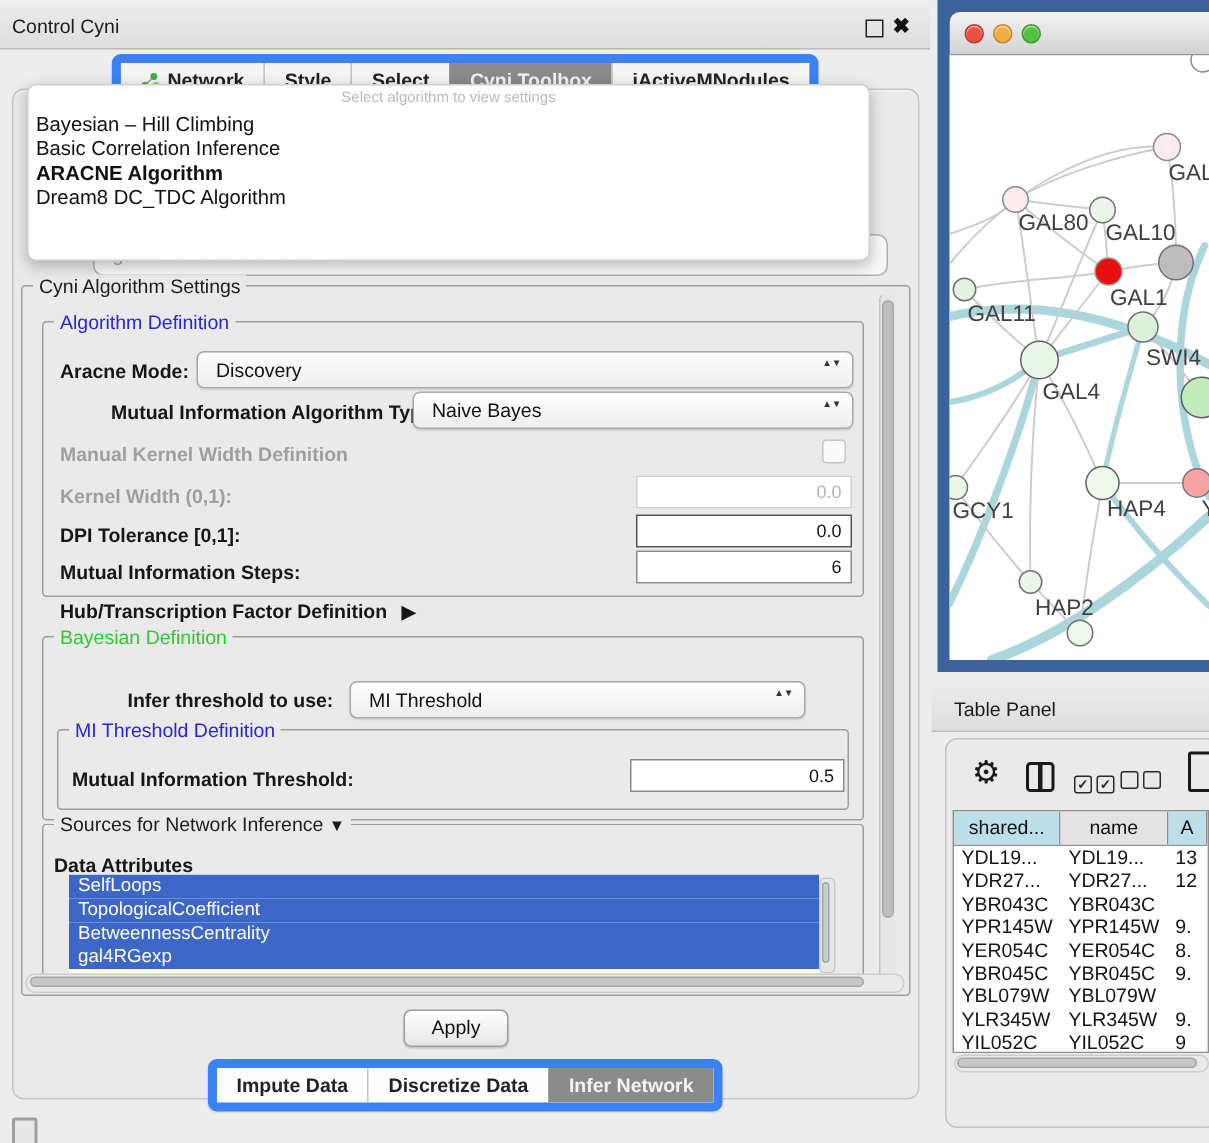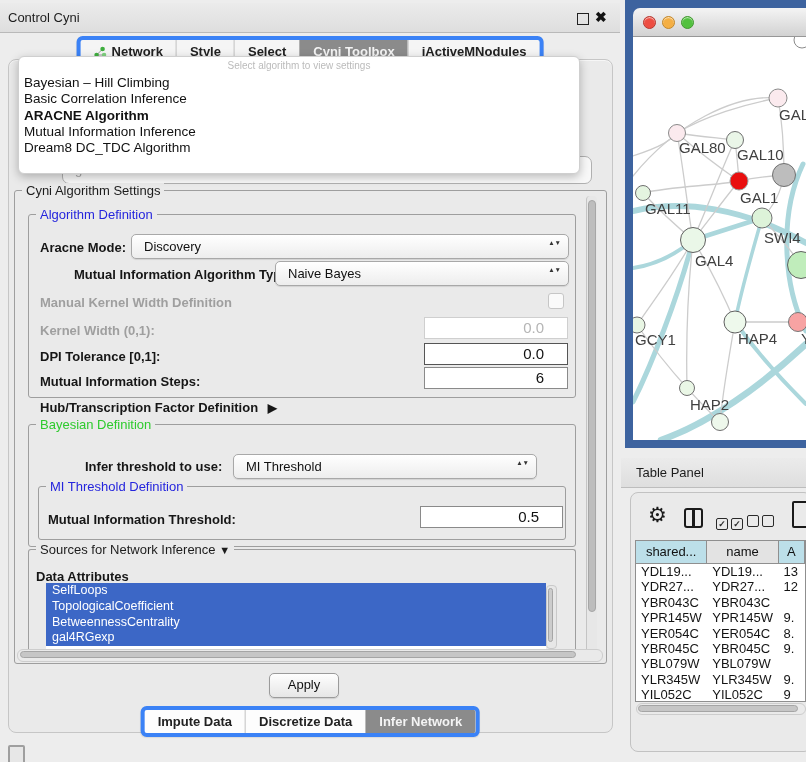--- a/index.html
+++ b/index.html
@@ -6,21 +6,21 @@
   body{font-family:"Liberation Sans", sans-serif; background:#ededed;}
   .page{position:relative;width:806px;height:762px;overflow:hidden;background:#ededed;}
   .abs{position:absolute;}
 
   
   .cp-titlebar{left:0;top:3px;width:620px;height:29px;background:linear-gradient(#ebebeb,#dedede);border-bottom:1px solid #b9b9b9;}
   .cp-title{left:8px;top:10px;font-size:13px;color:#1c1c1c;}
   .float-icon{left:577px;top:13px;width:10px;height:10px;border:1.5px solid #222;background:transparent;}
   .close-icon{left:595px;top:9px;font-size:14px;font-weight:bold;color:#111;}
 
-  .seg-tabs{display:flex;height:23px;border:4px solid #3b82f6;border-radius:6px;background:#f5f5f5;overflow:hidden;box-shadow:0 1px 1px rgba(0,0,0,.08);}
+  .seg-tabs{display:flex;height:23px;border:6px solid #3b82f6;border-radius:6px;background:#f5f5f5;overflow:hidden;box-shadow:0 1px 1px rgba(0,0,0,.08);}
   .seg{padding:0 13px;line-height:23px;font-size:13px;font-weight:bold;color:#222;border-left:1px solid #c2c2c2;display:flex;align-items:center;white-space:nowrap;}
   .seg:first-child{border-left:none;}
   .seg.sel{background:var(--tab-dark,#8b8b8b);color:#f4f4f4;border-left-color:#8b8b8b;}
   .cp-tabs{top:36px;left:310px;transform:translateX(-50%);}
   .net-tab-icon{width:13px;height:12px;margin-right:5px;}
 
   .cp-content{left:8px;top:59px;width:603px;height:672px;background:#eaeaea;border:1px solid #c6c6c6;border-radius:8px;box-shadow:inset 0 1px 0 #f6f6f6;}
 
   
   .bg-combo{left:62px;top:156px;width:528px;height:26px;border:1px solid #b0b0b0;border-radius:7px;background:#f8f8f8;z-index:2;}
@@ -37,21 +37,21 @@
   .grouplabel.blue{color:var(--accent-blue,#2525dd);}
   .grouplabel.green{color:var(--accent-green,#2ecb2e);}
 
   .lbl{font-size:13px;font-weight:bold;color:#161616;white-space:nowrap;}
   .lbl.dis{color:#9f9f9f;}
 
   .combo{border:1px solid #a8a8a8;border-radius:5px;background:linear-gradient(#ffffff,#ededed);box-shadow:0 1px 1px rgba(0,0,0,.1);}
   .combo .ct{position:absolute;left:12px;top:4px;font-size:13px;color:#111;}
   .stepper{position:absolute;right:7px;top:4px;display:flex;flex-direction:column;align-items:center;font-size:6.5px;line-height:7px;color:#333;}
 
-  .tfield{background:#ffffff;border:1px solid #8a8a8a;font-size:15px;color:#111;text-align:right;padding-right:23px;box-sizing:border-box;line-height:20px;}
+  .tfield{background:#ffffff;border:1px solid #8a8a8a;font-size:12px;color:#111;text-align:right;padding-right:6px;box-sizing:border-box;line-height:20px;}
   .tfield.dis{border-color:#cfcfcf;color:#b5b5b5;}
   .tfield.focus{border-color:#555;}
 
   .checkbox{width:14px;height:14px;border:1px solid #c6c6c6;border-radius:3px;background:#fafafa;}
 
   .vscroll{background:#e7e7e7;border-left:1px solid #c4c4c4;border-radius:4px;}
   .vthumb{position:absolute;left:1px;width:8px;background:#bdbdbd;border:1px solid #a6a6a6;border-radius:4px;box-sizing:border-box;}
   .hscroll{background:#eaeaea;border:1px solid #cdcdcd;border-radius:6px;}
   .hthumb{position:absolute;top:1px;height:7px;background:#c6c6c6;border:1px solid #a5a5a5;border-radius:4px;box-sizing:border-box;}
 
@@ -218,21 +218,20 @@
         <span>Infer Network</span>
       </div>
   </div>
 
   <div class="abs dd-overlay">
     <div class="dd-hint">Select algorithm to view settings</div>
     <div>
         <div class="dd-item">Bayesian – Hill Climbing</div>
         <div class="dd-item">Basic Correlation Inference</div>
         <div class="dd-item bold">ARACNE Algorithm</div>
-        <div class="dd-item">Mutual Information Inference</div>
         <div class="dd-item">Dream8 DC_TDC Algorithm</div>
       </div>
   </div>
 
   <div class="abs corner-icon"></div>
 
   <div class="abs net-frame"></div>
   <div class="abs mac-titlebar">
     <div class="light red"></div>
     <div class="light yellow"></div>

